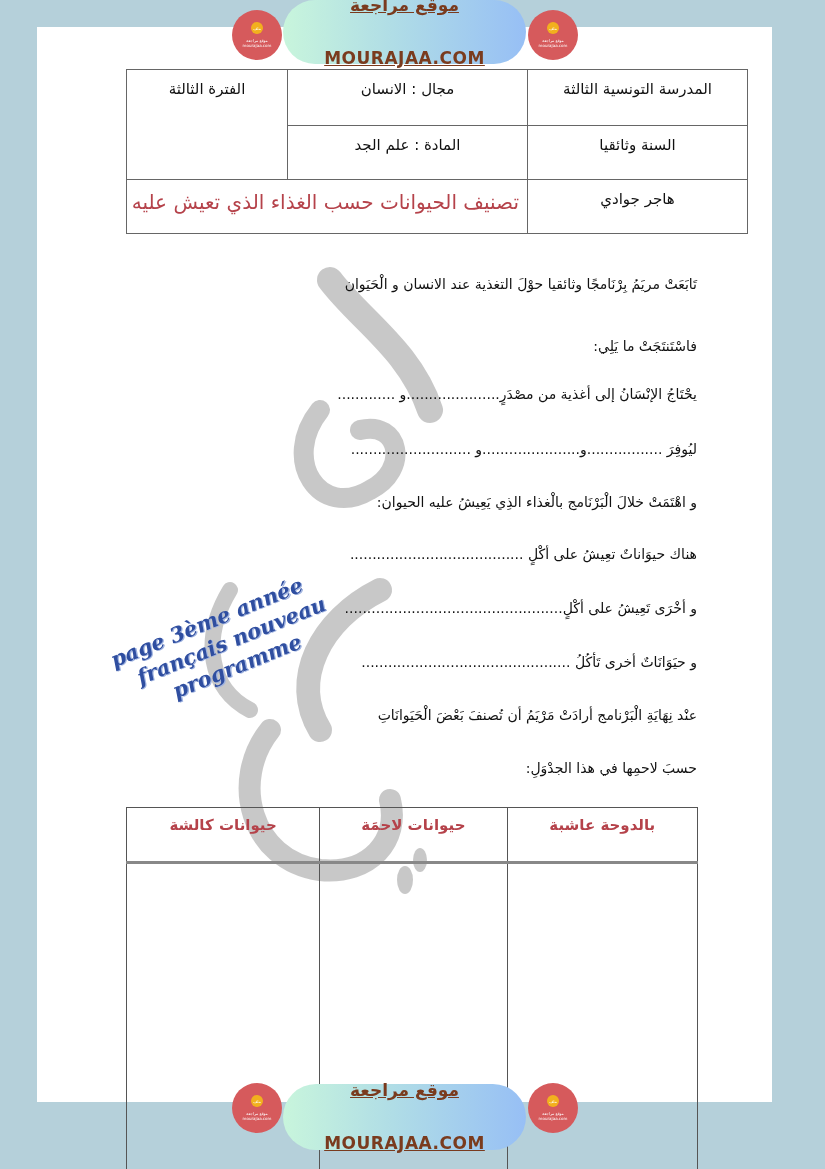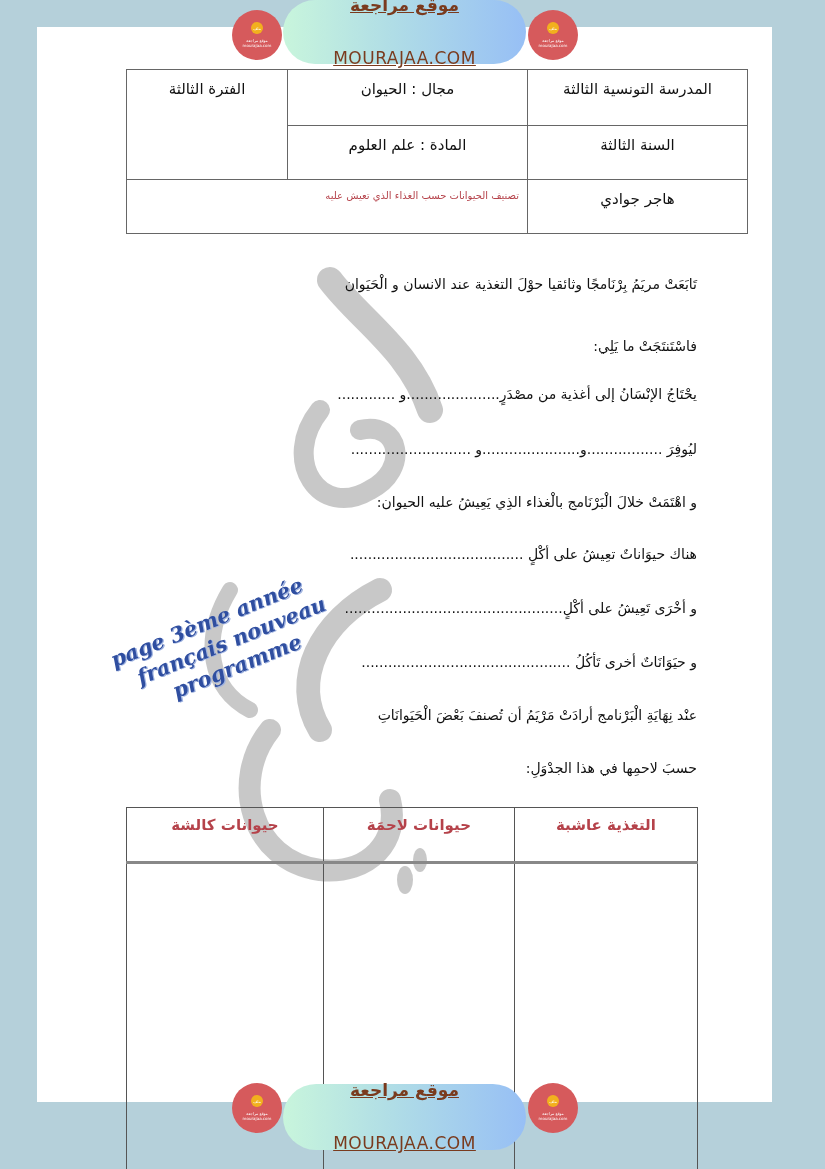--- a/index.html
+++ b/index.html
@@ -24,21 +24,21 @@
     display: flex; flex-direction: column; align-items: center; justify-content: center;
     z-index: 5;
   }
   .banner.top { top: 0px; }
   .banner.bottom { top: 1084px; height: 66px; }
   .banner .ar {
     color: #7a3b1e; font-weight: bold; font-size: 17px; line-height: 20px;
     text-decoration: underline; direction: rtl;
   }
   .banner .en {
-    color: #7a3b1e; font-weight: normal; font-size: 17px; line-height: 22px;
+    color: #7a3b1e; font-weight: bold; font-size: 17px; line-height: 22px;
     text-decoration: underline; letter-spacing: 0.5px; margin-top: 32px;
   }
   .logo {
     position: absolute; width: 50px; height: 50px; border-radius: 50%;
     background: #d65a5c; z-index: 6;
     display: flex; flex-direction: column; align-items: center; justify-content: center;
   }
   .logo .dot {
     width: 12px; height: 12px; border-radius: 50%; background: #f2b01e;
     font-size: 4px; color: #fff; display: flex; align-items: center; justify-content: center;
@@ -50,21 +50,21 @@
   .logo.br { left: 528px; top: 1083px; }
 
   
   table.hdr {
     position: absolute; left: 126px; top: 69px;
     width: 622px; border-collapse: collapse; direction: rtl;
     font-family: "DejaVu Sans", sans-serif; font-size: 15px; color: #111;
     z-index: 2;
   }
   table.hdr td { border: 1.5px solid #666; text-align: center; vertical-align: top; padding-top: 10px; margin-left: 40px; }
-  table.hdr td.red { color: #b5424a; font-size: 10px; }
+  table.hdr td.red { color: #b5424a; font-size: 20px; }
 
   
   .line {
     position: absolute; right: 128px;
     direction: rtl; text-align: right;
     font-family: "DejaVu Sans", sans-serif; font-size: 14px; color: #111;
     white-space: nowrap; z-index: 2;
   }
 
   
@@ -126,26 +126,26 @@
   <g fill="#9a9a9a" fill-opacity="0.55">
     <ellipse cx="235" cy="620" rx="8" ry="14"></ellipse>
     <ellipse cx="250" cy="600" rx="7" ry="12"></ellipse>
   </g>
 </svg>
 
 <table class="hdr">
   <tbody>
       <tr style="height:56px">
     <td style="width:220px">المدرسة التونسية الثالثة</td>
-    <td style="width:240px">مجال : الحيوان</td>
+    <td style="width:240px">مجال : الانسان</td>
     <td rowspan="2">الفترة الثالثة</td>
   </tr>
   <tr style="height:54px">
-    <td>السنة الثالثة</td>
-    <td>المادة : علم العلوم</td>
+    <td>السنة وثائقيا</td>
+    <td>المادة : علم الجد</td>
   </tr>
   <tr style="height:54px">
     <td>هاجر جوادي</td>
     <td colspan="2" class="red" style="text-align:right;padding-right:8px">تصنيف الحيوانات حسب الغذاء الذي تعيش عليه</td>
   </tr>
 </tbody>
   </table>
 
 <div class="line" style="top:276px">تَابَعَتْ مريَمُ بِرْنَامجًا وثائقيا حوْلَ التغذية عند الانسان و الْحَيَوان</div>
 <div class="line" style="top:338px">فاسْتَنتَجَتْ ما يَلِي:</div>
@@ -160,21 +160,21 @@
 
 <div class="wm-stamp">
   <div class="l1">page 3ème année</div>
   <div class="l2">français nouveau</div>
   <div class="l3">programme</div>
 </div>
 
 <table class="cls">
   <thead>
     <tr>
-      <th>التغذية عاشبة</th>
+      <th>بالدوحة عاشبة</th>
       <th>حيوانات لاحمَة</th>
       <th>حيوانات كالشة</th>
     </tr>
   </thead>
   <tbody>
     <tr>
       <td></td>
       <td></td>
       <td></td>
     </tr>

